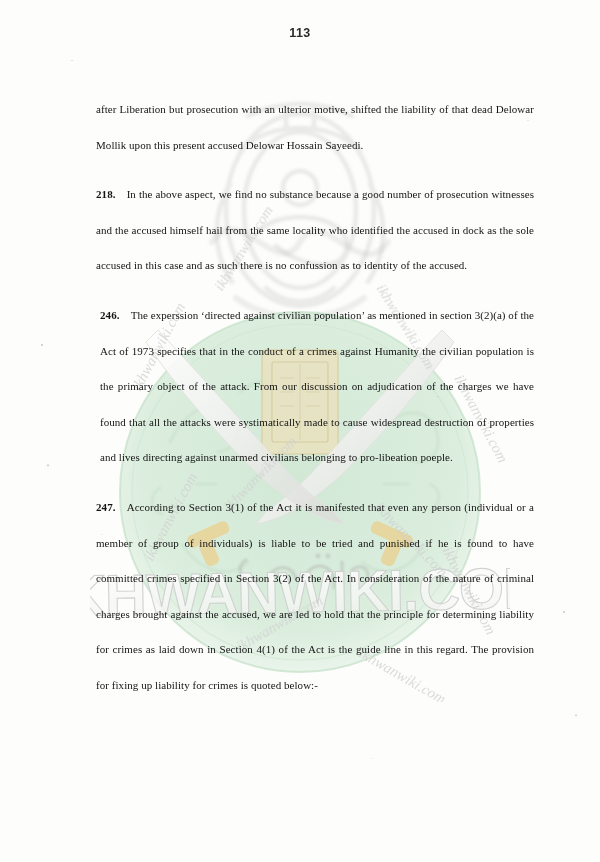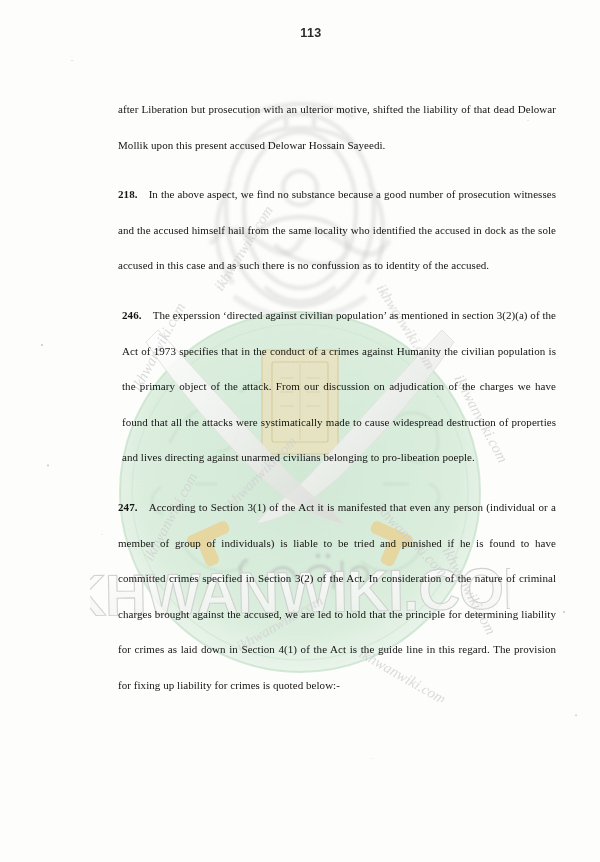--- a/index.html
+++ b/index.html
@@ -51,21 +51,20 @@
     z-index: 1;
     pointer-events: none;
   }
   .watermark svg { width: 100%; height: 100%; display: block; }
 
   
   .content {
     position: absolute;
     inset: 0;
     z-index: 4;
-    margin-left: 22px;
   }
 
   .page-number {
     position: absolute;
     top: 26px;
     left: 0;
     right: 0;
     text-align: center;
     font-family: "Liberation Sans", "DejaVu Sans", sans-serif;
     font-size: 12.5px;

